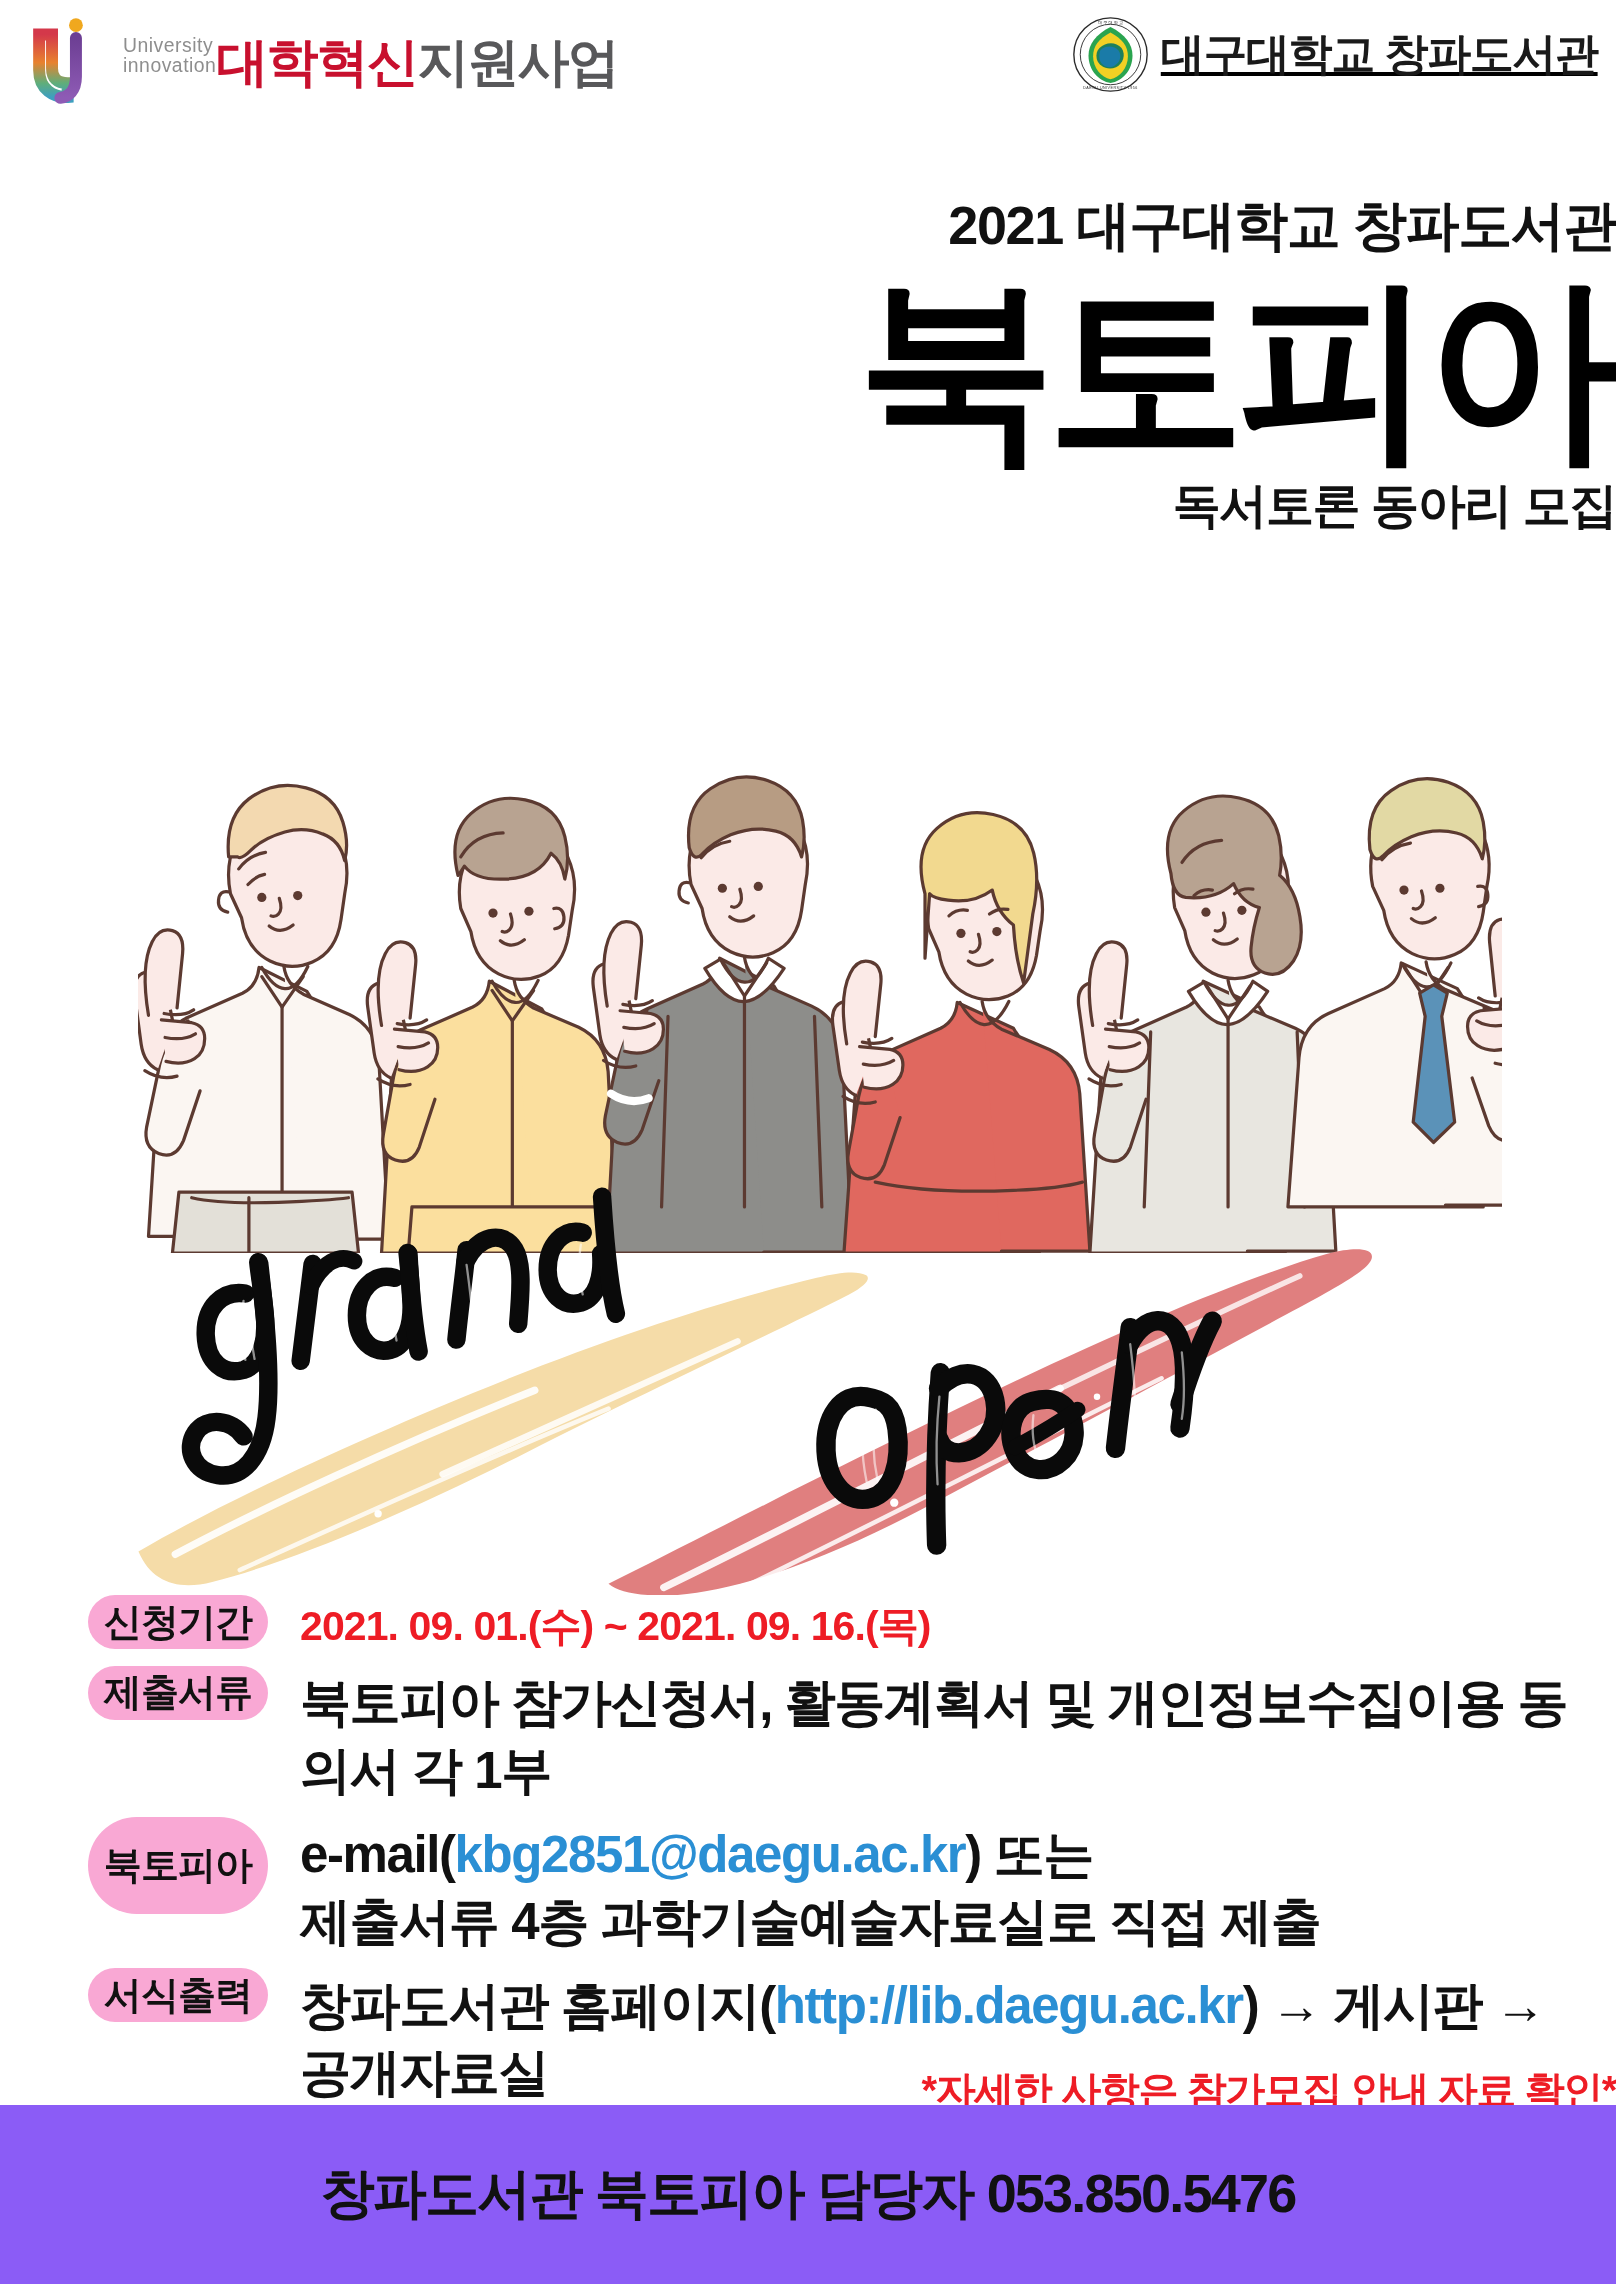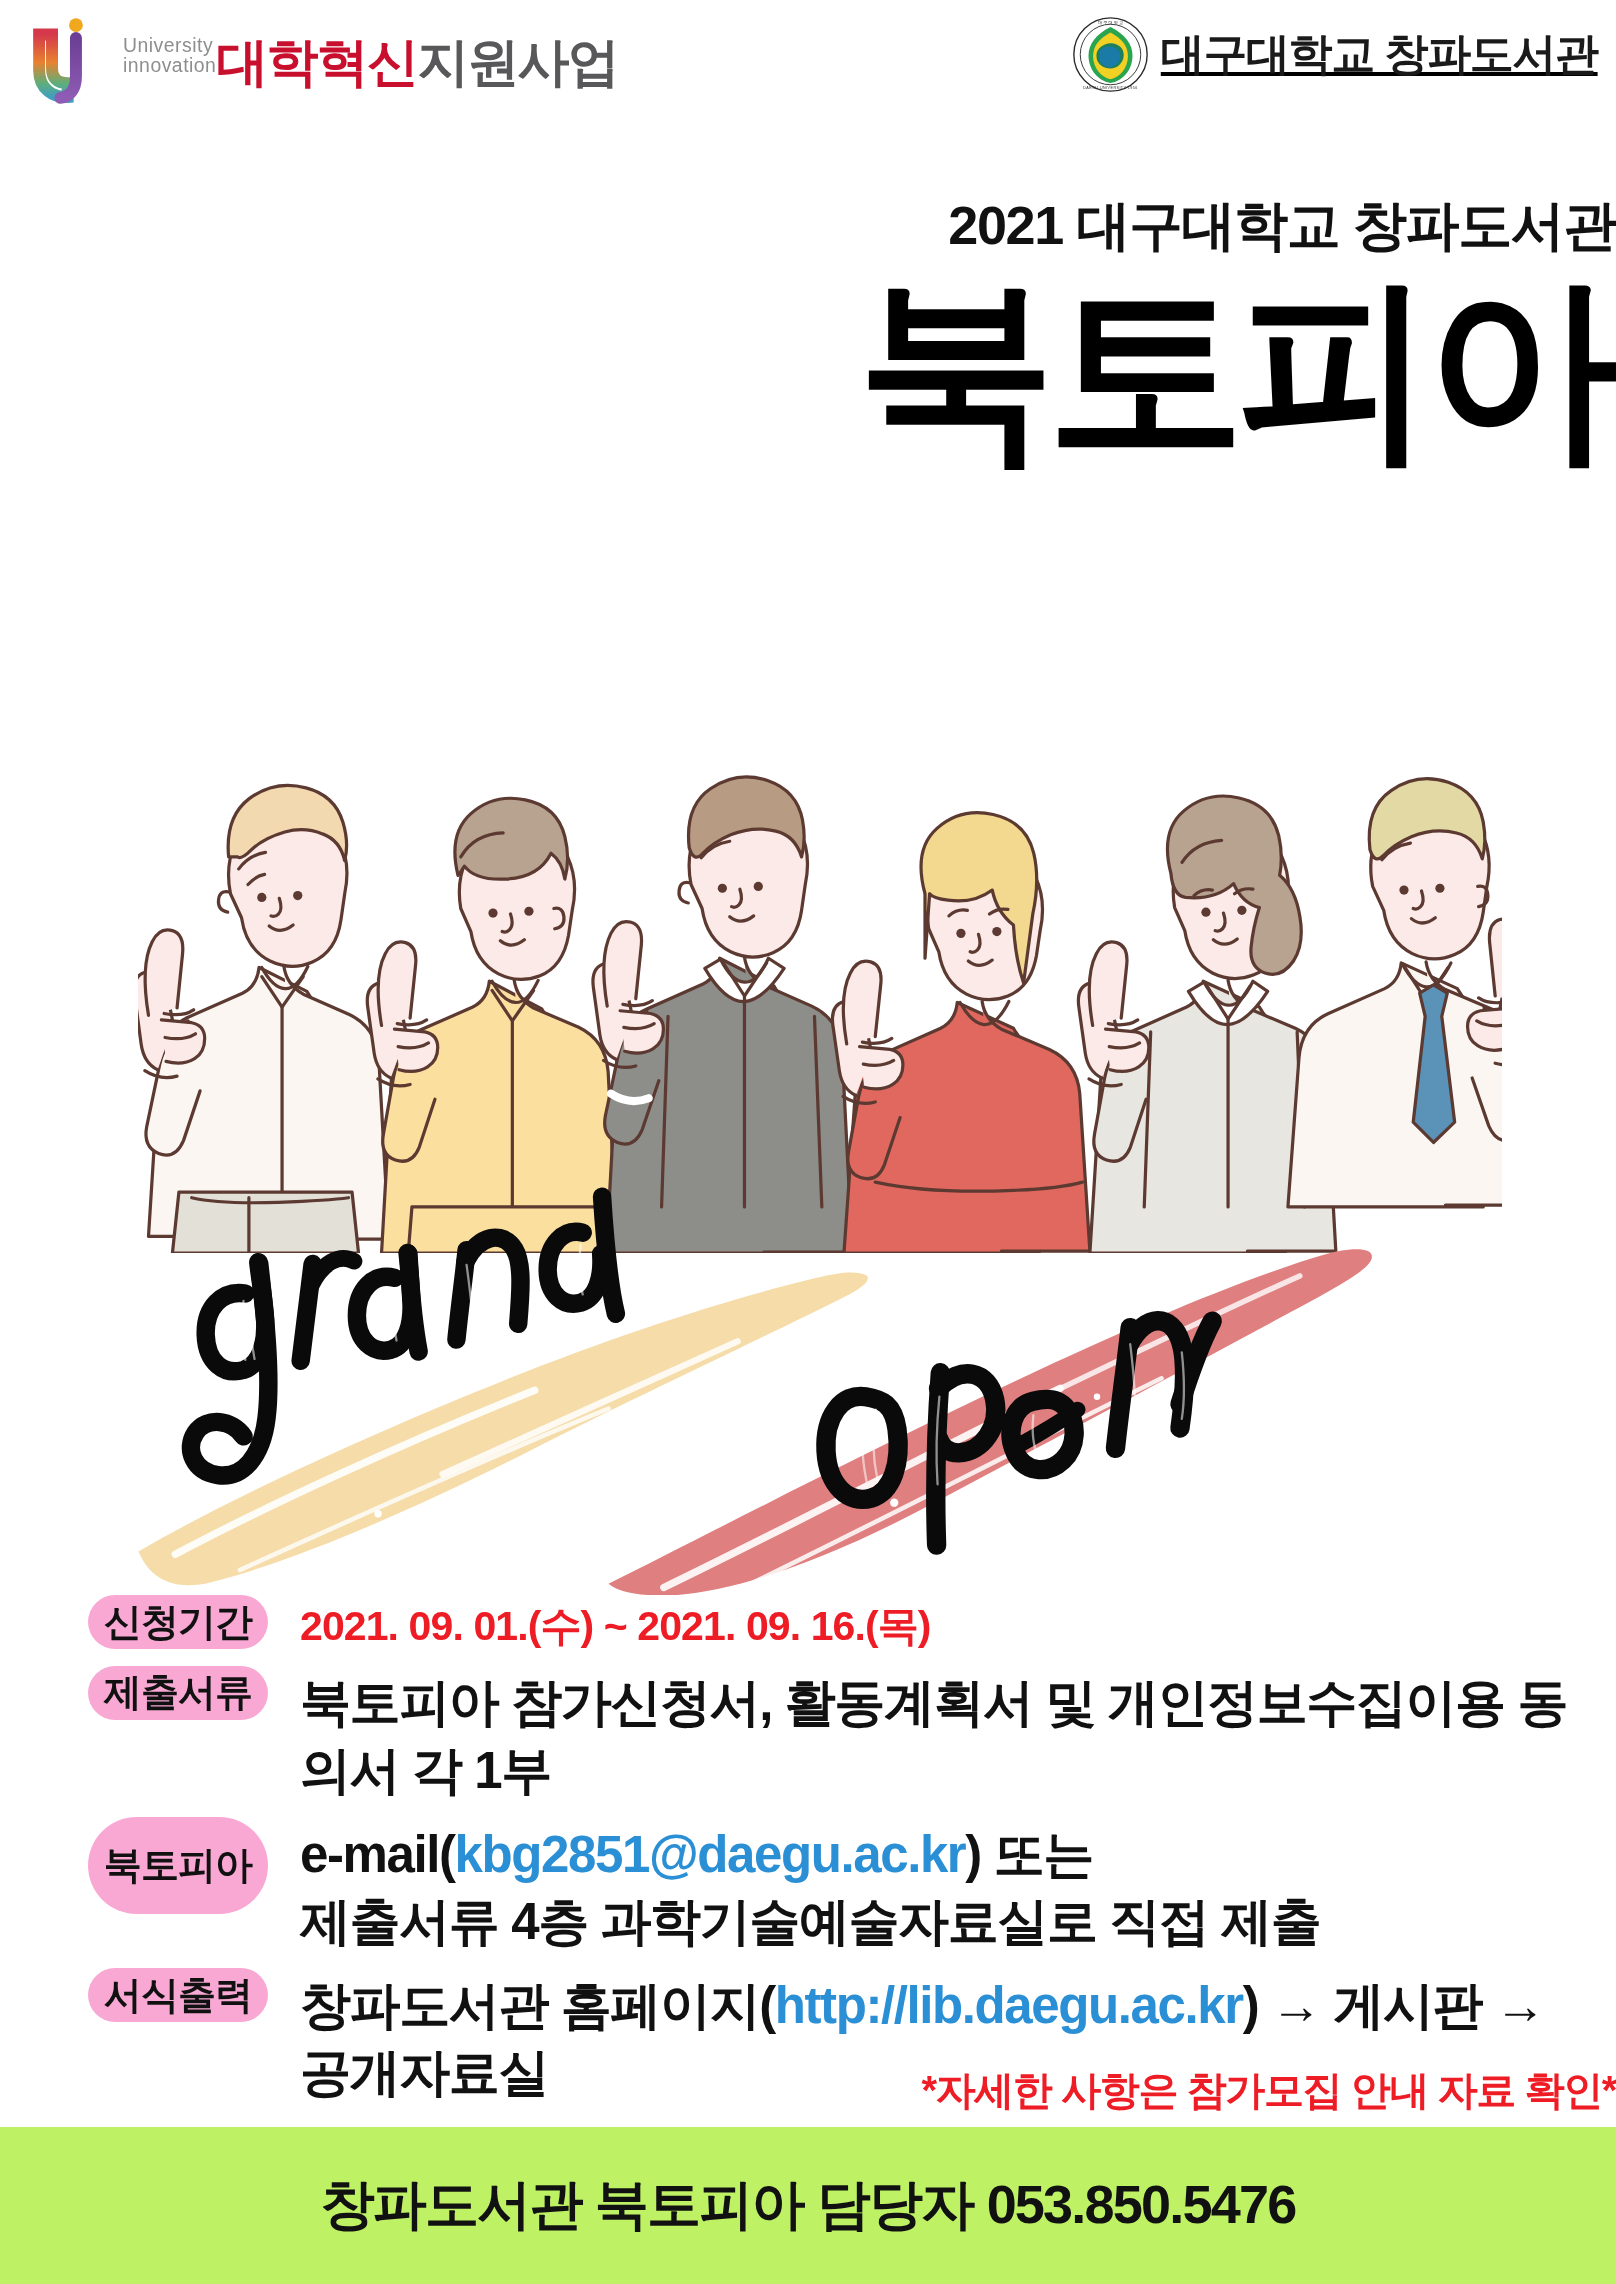--- a/index.html
+++ b/index.html
@@ -190,22 +190,22 @@
     letter-spacing: -1.4px;
     color: #ee1c25;
   }
 
   
   .footer {
     position: absolute;
     left: 0;
     bottom: 0;
     width: 100%;
-    height: 157px;
-    background: #bef264;
+    height: 179px;
+    background: #8b5cf6;
     display: flex;
     align-items: center;
     justify-content: center;
   }
   .footer-text {
     font-size: 54px;
     font-weight: 800;
     letter-spacing: -1.8px;
     color: #111;
   }
@@ -259,20 +259,21 @@
         <text x="84" y="18" font-size="9" text-anchor="middle" fill="#2b2b2b" font-family="'Liberation Sans',sans-serif">대 구 대 학 교</text>
         <text x="84" y="160" font-size="8" text-anchor="middle" fill="#2b2b2b" font-family="'Liberation Sans',sans-serif" letter-spacing="1">DAEGU UNIVERSITY 1956</text>
       </svg>
     </div>
     <div class="lib-text">대구대학교 창파도서관</div>
   </div>
 
   <div class="title-block">
     <div class="eyebrow">2021 대구대학교 창파도서관</div>
     <div class="bigtitle">북토피아</div>
+    <div class="subtitle">독서토론 동아리 모집</div>
   </div>
 
   <div class="people">
     <svg viewBox="0 0 2960 1420" preserveAspectRatio="xMidYMid meet">
       <g fill="none" stroke="#5c3a31" stroke-width="7" stroke-linecap="round" stroke-linejoin="round">
 
         <g>
           <path d="M200 640 q-12 -60 10 -110 q30 -62 110 -66 q86 -4 116 58 q26 52 12 118
                    l-8 56 q-10 70 -62 92 q-46 20 -92 -2 q-52 -26 -62 -94 Z" fill="#fbeae7"></path>
           <path d="M196 560 q-8 -86 44 -126 q56 -42 124 -24 q62 16 80 74 q14 46 4 84

